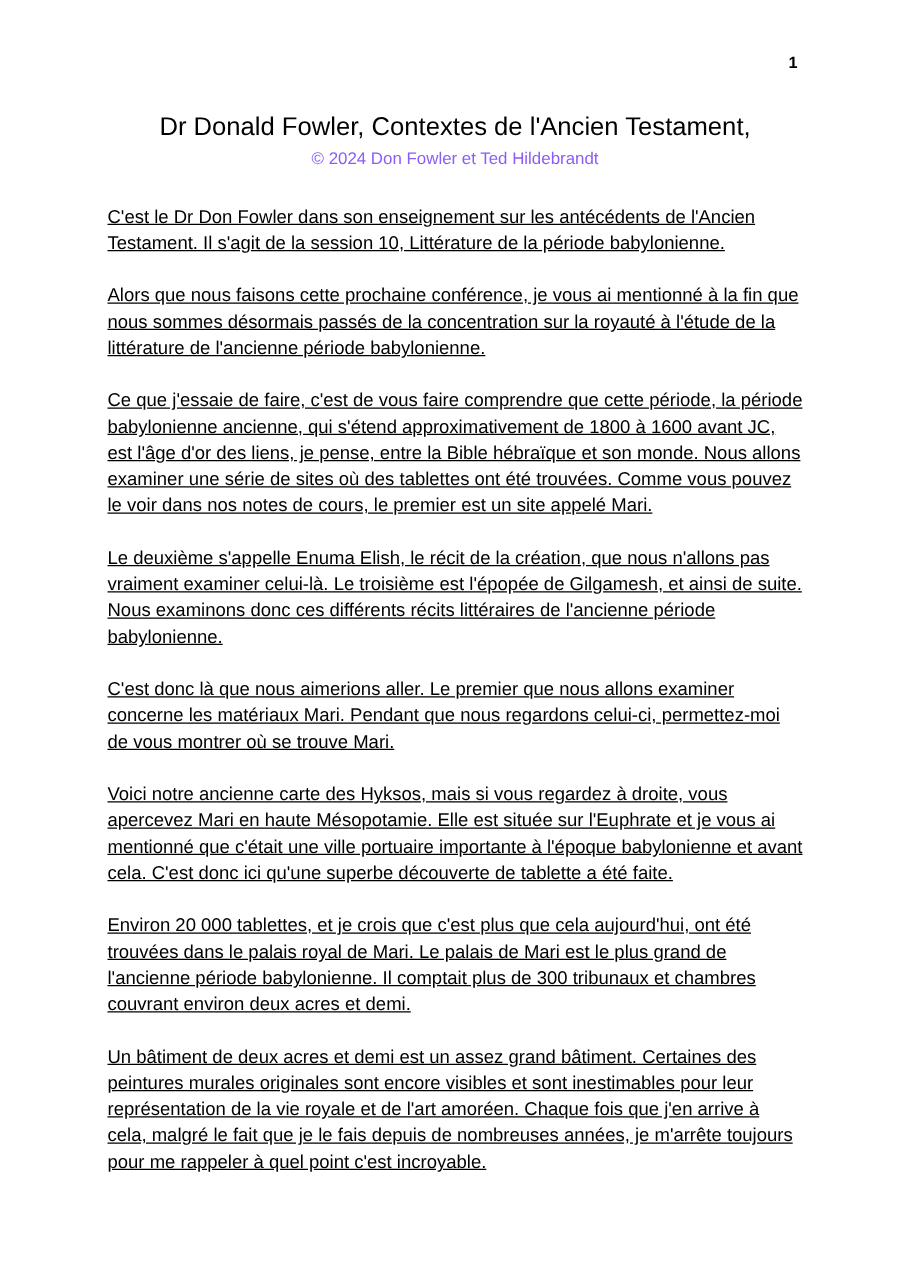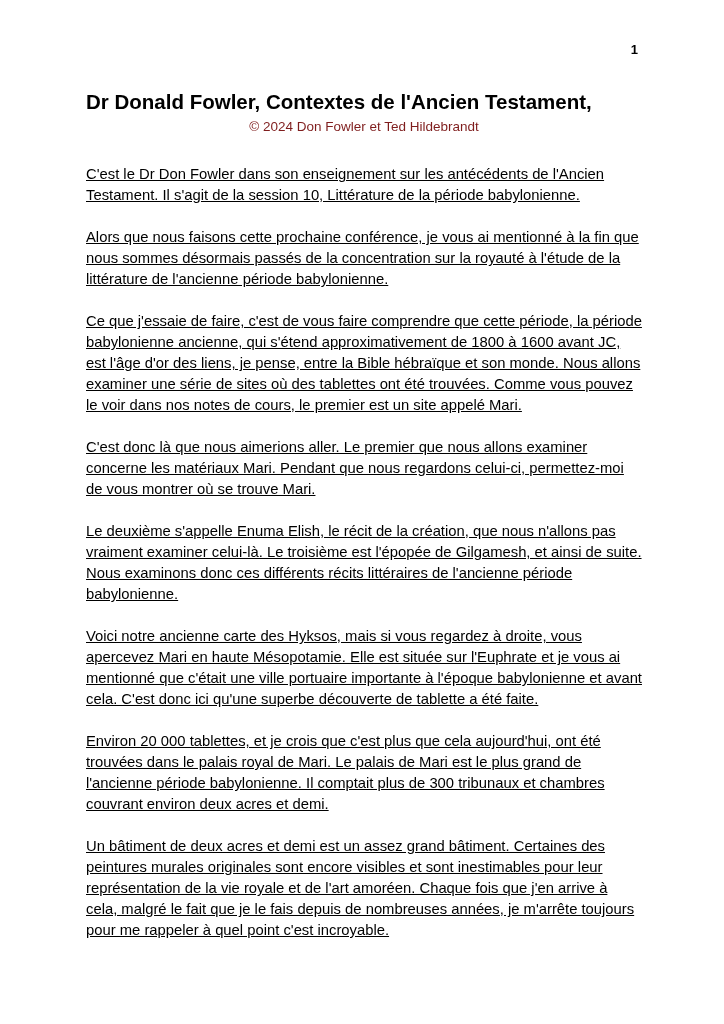--- a/index.html
+++ b/index.html
@@ -23,33 +23,34 @@
     font-weight: bold;
     color: #000000;
   }
   .content {
     position: absolute;
     top: 88px;
     left: 86px;
     width: 556px;
   }
   .doc-title {
-    font-weight: bold;
+    text-align: center;
+    font-weight: normal;
     font-size: 20.5px;
     line-height: 1.32;
     color: #000000;
   }
   .doc-title .title-line {
     display: block;
   }
   .copyright {
     text-align: center;
     font-size: 13.5px;
     margin-top: 4px;
-    color: #7f1d1d;
+    color: #8b5cf6;
   }
   .body-text {
     margin-top: 30px;
     font-size: 14.8px;
     line-height: 1.42;
     text-decoration: underline;
   }
   .body-text p {
     margin-bottom: 21px;
     text-align: left;
@@ -67,22 +68,22 @@
     <h1 class="doc-title">
       <span class="title-line">Dr Donald Fowler, Contextes de l'Ancien Testament,</span>
     </h1>
 
     <div class="copyright">© 2024 Don Fowler et Ted Hildebrandt</div>
 
     <div class="body-text">
       <p>C'est le Dr Don Fowler dans son enseignement sur les antécédents de l'Ancien Testament. Il s'agit de la session 10, Littérature de la période babylonienne.</p>
       <p>Alors que nous faisons cette prochaine conférence, je vous ai mentionné à la fin que nous sommes désormais passés de la concentration sur la royauté à l'étude de la littérature de l'ancienne période babylonienne.</p>
       <p>Ce que j'essaie de faire, c'est de vous faire comprendre que cette période, la période babylonienne ancienne, qui s'étend approximativement de 1800 à 1600 avant JC, est l'âge d'or des liens, je pense, entre la Bible hébraïque et son monde. Nous allons examiner une série de sites où des tablettes ont été trouvées. Comme vous pouvez le voir dans nos notes de cours, le premier est un site appelé Mari.</p>
+      <p>Le deuxième s'appelle Enuma Elish, le récit de la création, que nous n'allons pas vraiment examiner celui-là. Le troisième est l'épopée de Gilgamesh, et ainsi de suite. Nous examinons donc ces différents récits littéraires de l'ancienne période babylonienne.</p>
       <p>C'est donc là que nous aimerions aller. Le premier que nous allons examiner concerne les matériaux Mari. Pendant que nous regardons celui-ci, permettez-moi de vous montrer où se trouve Mari.</p>
-      <p>Le deuxième s'appelle Enuma Elish, le récit de la création, que nous n'allons pas vraiment examiner celui-là. Le troisième est l'épopée de Gilgamesh, et ainsi de suite. Nous examinons donc ces différents récits littéraires de l'ancienne période babylonienne.</p>
       <p>Voici notre ancienne carte des Hyksos, mais si vous regardez à droite, vous apercevez Mari en haute Mésopotamie. Elle est située sur l'Euphrate et je vous ai mentionné que c'était une ville portuaire importante à l'époque babylonienne et avant cela. C'est donc ici qu'une superbe découverte de tablette a été faite.</p>
       <p>Environ 20 000 tablettes, et je crois que c'est plus que cela aujourd'hui, ont été trouvées dans le palais royal de Mari. Le palais de Mari est le plus grand de l'ancienne période babylonienne. Il comptait plus de 300 tribunaux et chambres couvrant environ deux acres et demi.</p>
       <p>Un bâtiment de deux acres et demi est un assez grand bâtiment. Certaines des peintures murales originales sont encore visibles et sont inestimables pour leur représentation de la vie royale et de l'art amoréen. Chaque fois que j'en arrive à cela, malgré le fait que je le fais depuis de nombreuses années, je m'arrête toujours pour me rappeler à quel point c'est incroyable.</p>
     </div>
 
   </div>
 
 </div>
 
 </body></html>

